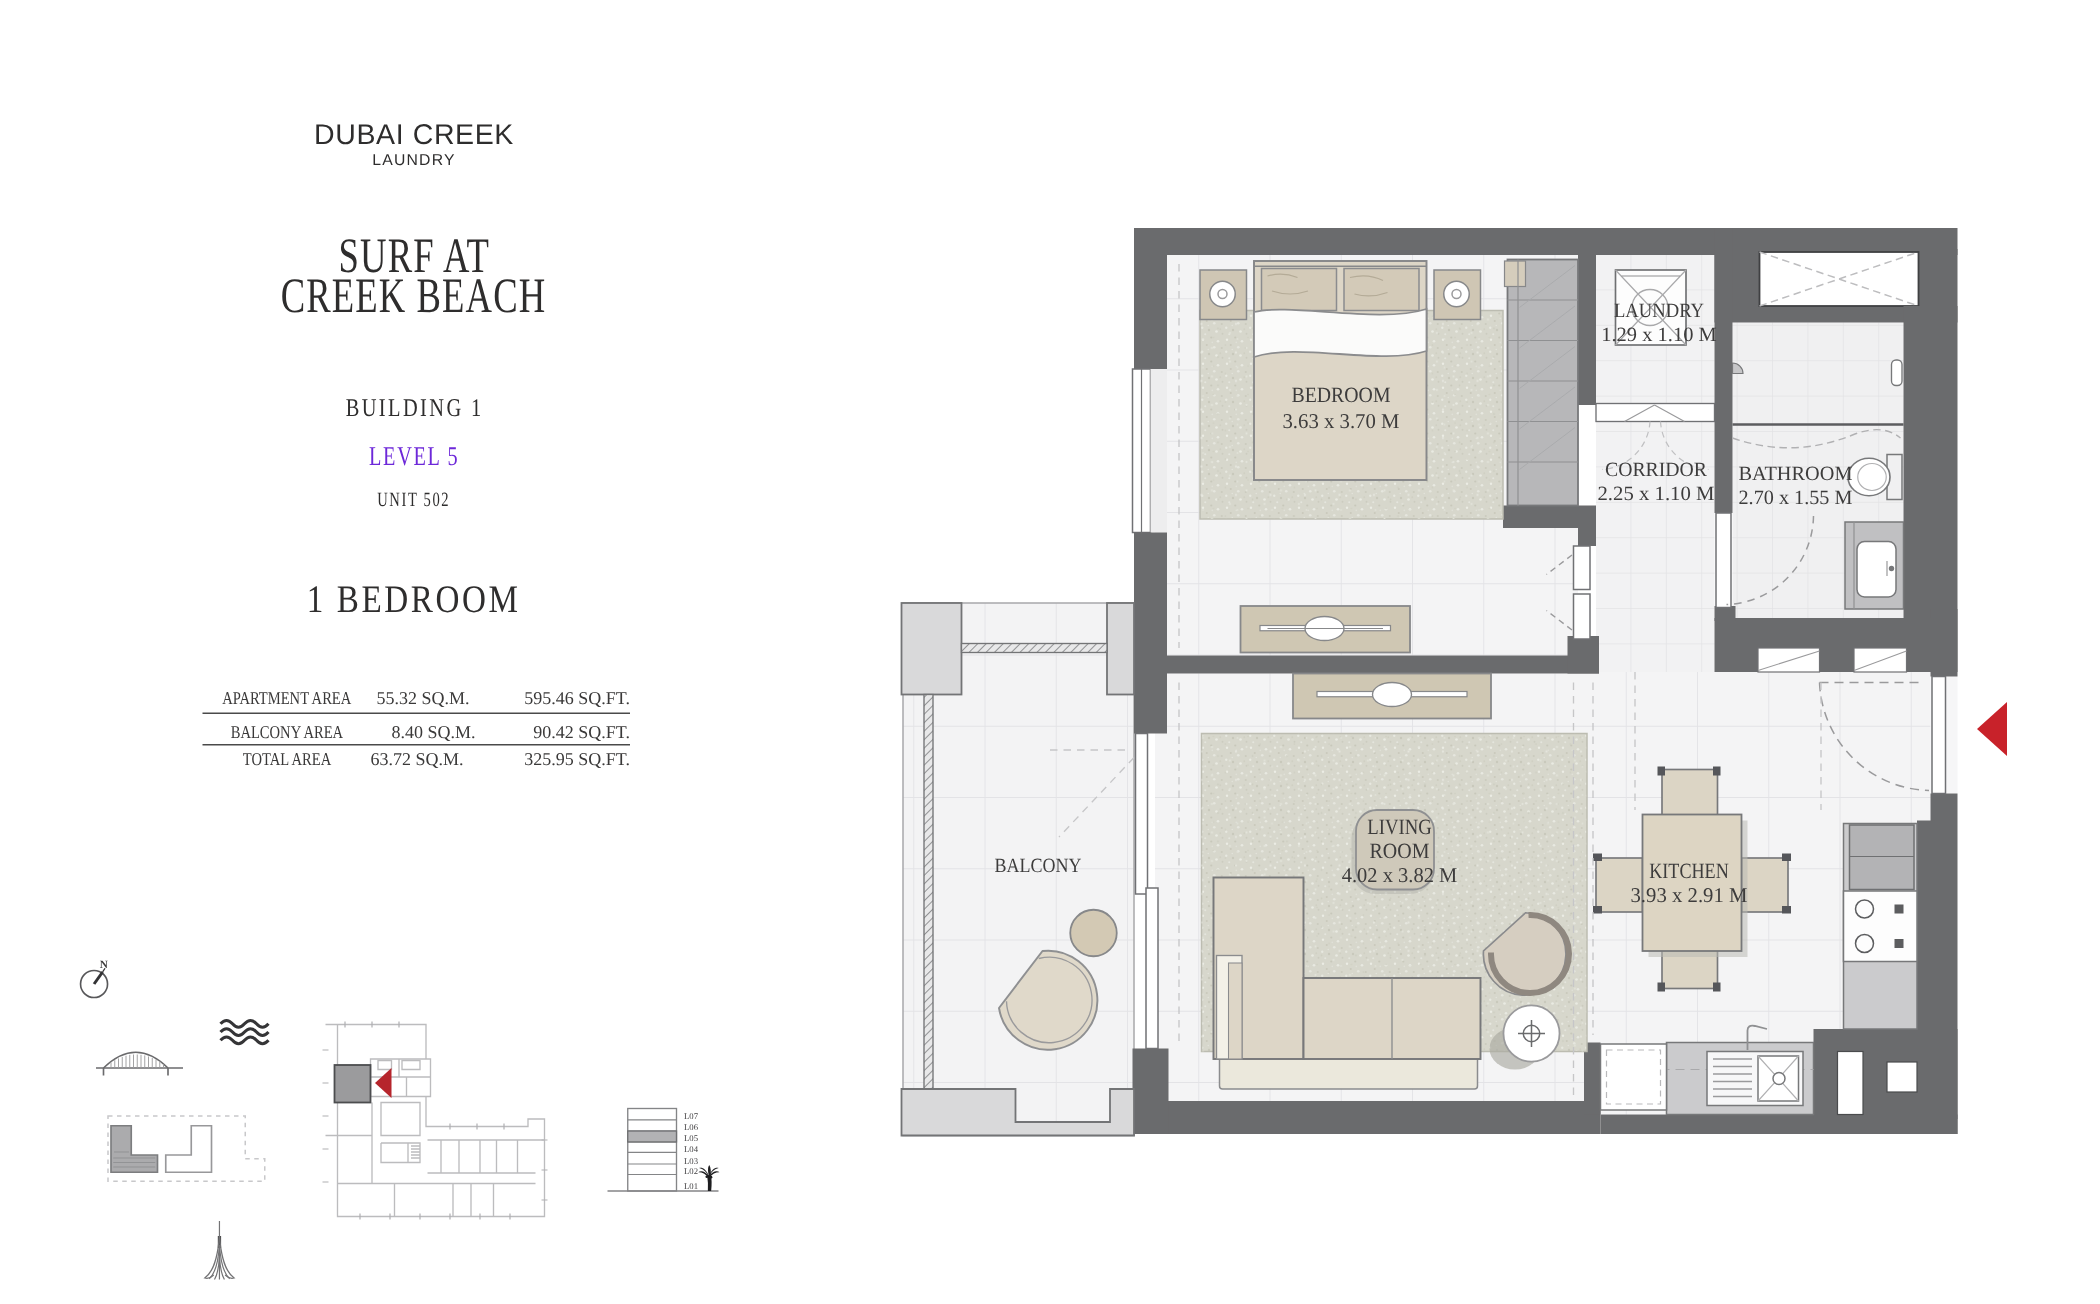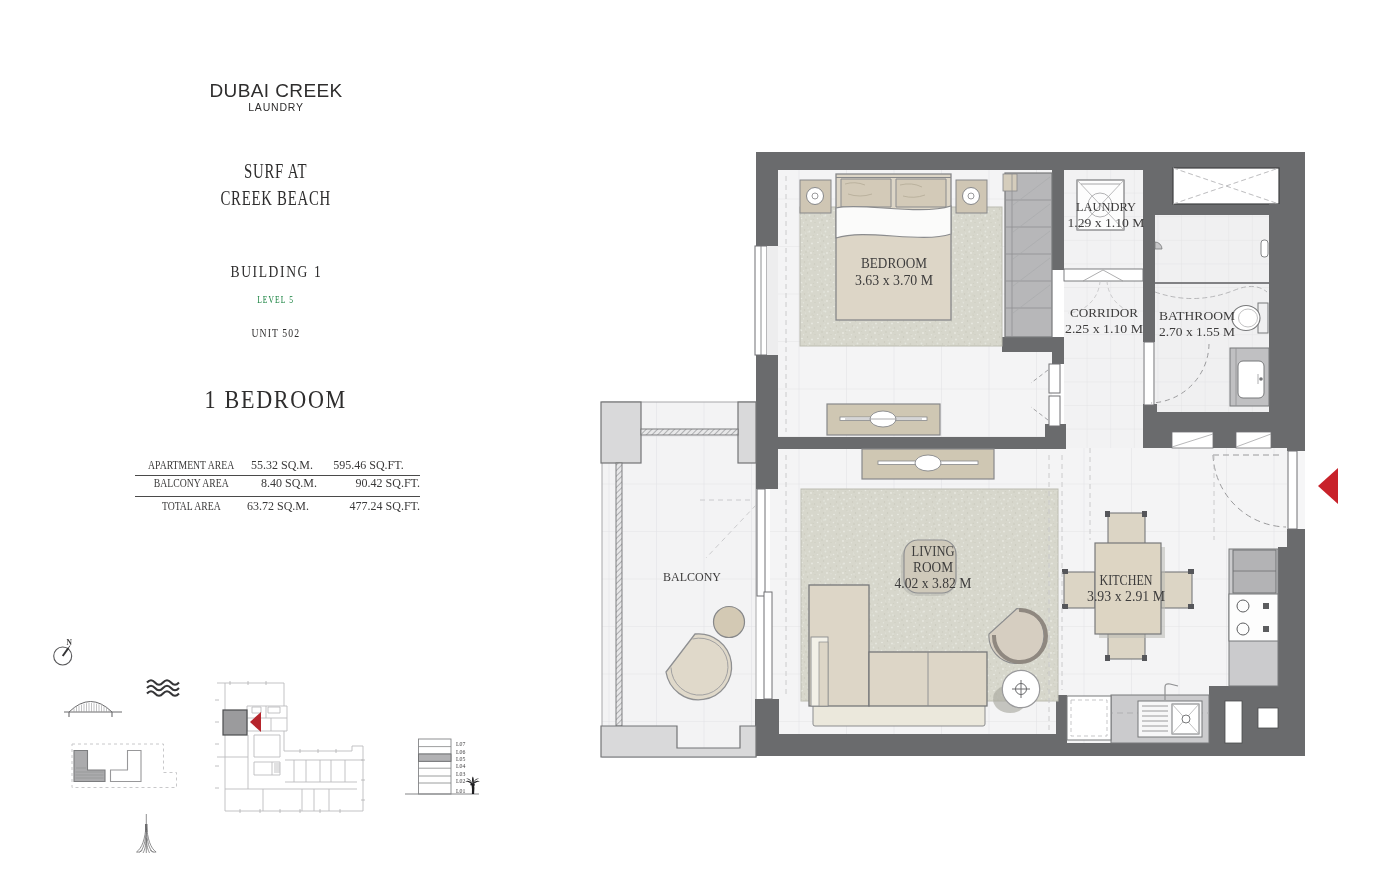--- a/index.html
+++ b/index.html
@@ -7,45 +7,45 @@
 .ctr{text-align:center;left:96px;width:360px}
 svg{position:absolute;top:0;left:0}
 </style></head>
 <body>
 <div id="page">
 
 <div class="abs ctr" style="top:80px;font-size:19px;letter-spacing:0.4px;font-family:'Liberation Sans',sans-serif;color:#2e2d2d">DUBAI CREEK</div>
 
 <div class="abs ctr" style="top:100.5px;font-size:10.5px;letter-spacing:0.8px;font-family:'Liberation Sans',sans-serif;color:#2e2d2d">LAUNDRY</div>
 
-<div class="abs ctr" style="top:158px;font-size:20px;letter-spacing:1px;line-height:27px;color:#2e2d2d"><span style="display:inline-block;transform:scaleX(0.74)">SURF AT</span><br><span style="display:inline-block;transform:scaleX(0.74)">CREEK BEACH</span></div>
+<div class="abs ctr" style="top:158px;font-size:33px;letter-spacing:1px;line-height:27px;color:#2e2d2d"><span style="display:inline-block;transform:scaleX(0.74)">SURF AT</span><br><span style="display:inline-block;transform:scaleX(0.74)">CREEK BEACH</span></div>
 
 <div class="abs ctr" style="top:262px;font-size:17px;letter-spacing:2px;color:#2e2d2d"><span style="display:inline-block;transform:scaleX(0.8)">BUILDING 1</span></div>
 
-<div class="abs ctr" style="top:294px;font-size:10px;letter-spacing:1.5px;color:#15803d"><span style="display:inline-block;transform:scaleX(0.75)">LEVEL 5</span></div>
+<div class="abs ctr" style="top:294px;font-size:18px;letter-spacing:1.5px;color:#6d28d9"><span style="display:inline-block;transform:scaleX(0.75)">LEVEL 5</span></div>
 
 <div class="abs ctr" style="top:325px;font-size:13.5px;letter-spacing:1.5px;color:#2e2d2d"><span style="display:inline-block;transform:scaleX(0.72)">UNIT 502</span></div>
 
 <div class="abs ctr" style="top:385px;font-size:26px;letter-spacing:2px;color:#2e2d2d"><span style="display:inline-block;transform:scaleX(0.85)">1 BEDROOM</span></div>
 
 <div class="abs" style="left:135px;top:456px;width:285px;font-size:12px;color:#3a3939;white-space:nowrap">
   <div style="display:flex;height:19px;align-items:center">
         <div style="width:112px;text-align:center"><span style="display:inline-block;transform:scaleX(0.81)">APARTMENT AREA</span></div>
         <div style="width:70px;text-align:center">55.32 SQ.M.</div>
-        <div style="width:103px;text-align:center">595.46 SQ.FT.</div>
+        <div style="width:103px;text-align:right">595.46 SQ.FT.</div>
       </div>
-  <div style="border-top:1.2px solid #4a4a4a;display:flex;height:19.5px;align-items:flex-start">
+  <div style="border-top:1.2px solid #4a4a4a;display:flex;height:19.5px;align-items:flex-end">
         <div style="width:112px;text-align:center"><span style="display:inline-block;transform:scaleX(0.81)">BALCONY AREA</span></div>
         <div style="width:70px;text-align:right">8.40 SQ.M.</div>
         <div style="width:103px;text-align:right">90.42 SQ.FT.</div>
       </div>
   <div style="border-top:1.2px solid #4a4a4a;display:flex;height:19.5px;align-items:center">
         <div style="width:112px;text-align:center"><span style="display:inline-block;transform:scaleX(0.81)">TOTAL AREA</span></div>
         <div style="width:70px;">63.72 SQ.M.</div>
-        <div style="width:103px;text-align:right">477.24 SQ.FT.</div>
+        <div style="width:103px;text-align:right">325.95 SQ.FT.</div>
       </div>
 </div>
 
 <svg width="1400" height="869" viewBox="0 0 1400 869">
 <defs>
   <pattern id="tile47" patternUnits="userSpaceOnUse" x="752" y="152" width="47.5" height="47.5">
     <path d="M47.5 0V47.5H0" fill="none" stroke="#e3e3e6" stroke-width="1.2"></path>
   </pattern>
   <pattern id="tile23" patternUnits="userSpaceOnUse" x="1064" y="170" width="23.6" height="23.6">
     <path d="M23.6 0V23.6H0" fill="none" stroke="#e3e3e5" stroke-width="1"></path>

